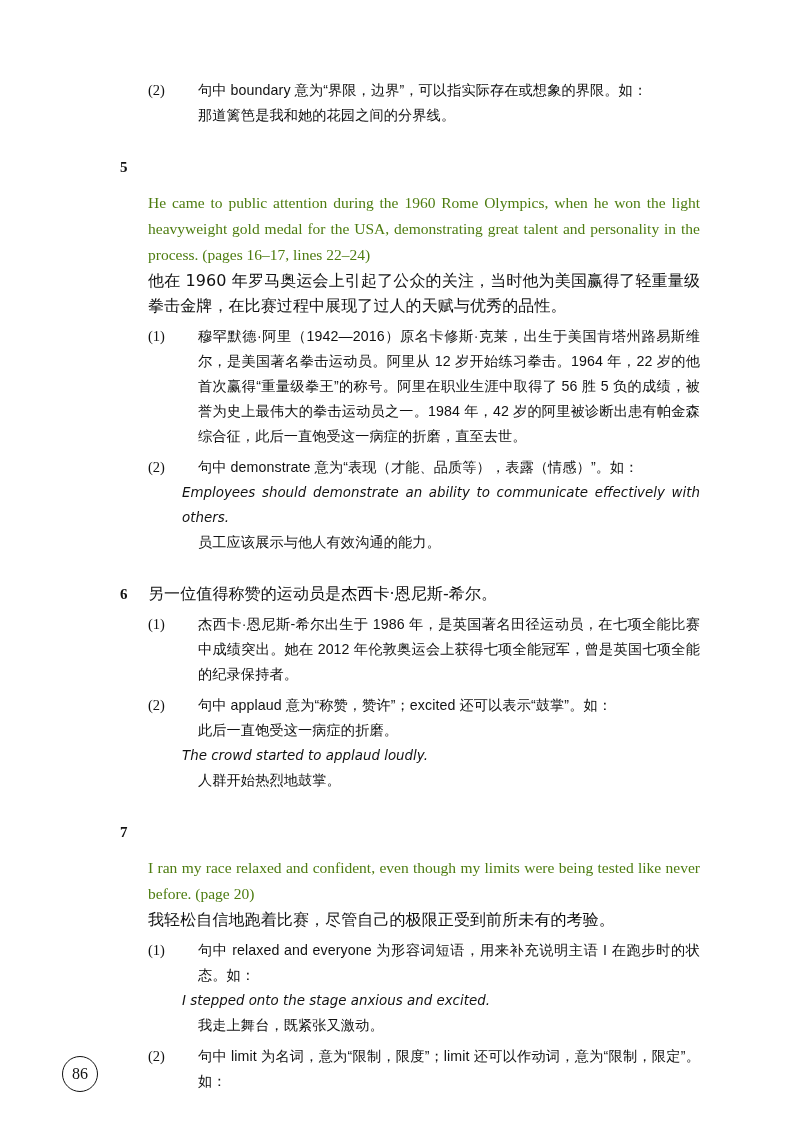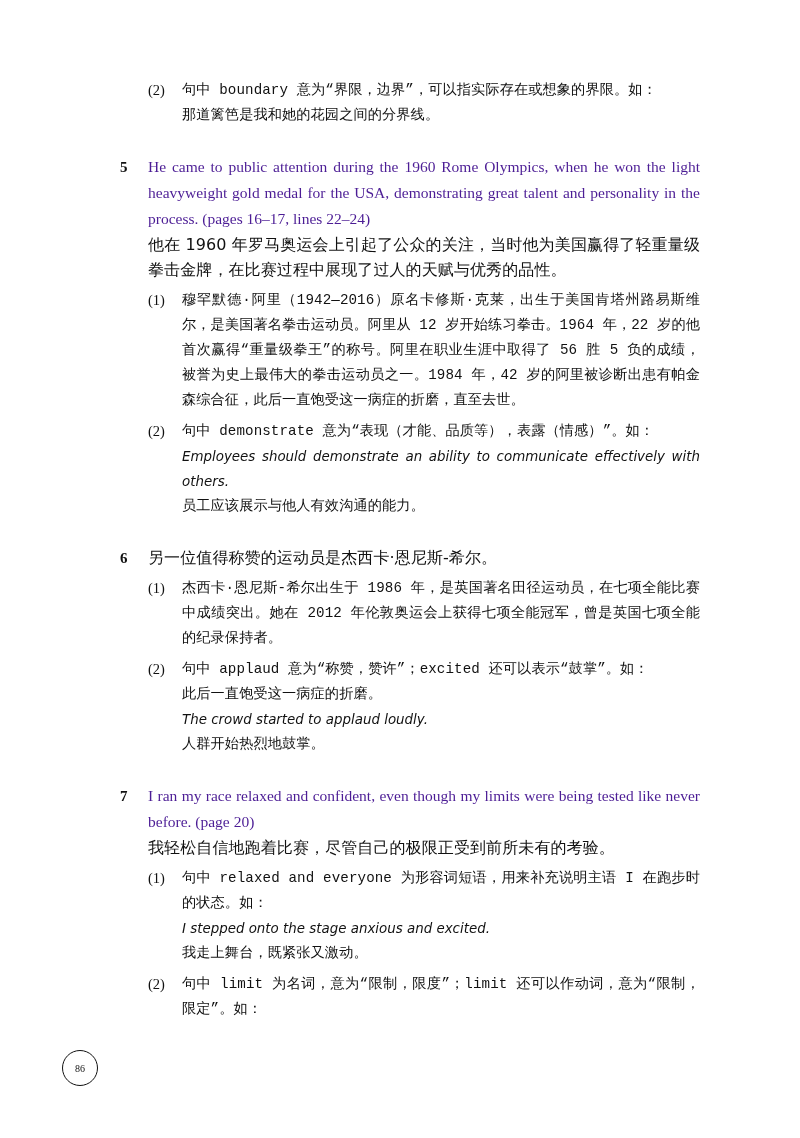--- a/index.html
+++ b/index.html
@@ -35,22 +35,23 @@
     line-height: 26px;
     color: #111;
   }
   .entry-body {
     flex: 1 1 auto;
   }
   .en-head {
     font-family: "Liberation Serif", serif;
     font-size: 15.5px;
     line-height: 26px;
-    color: #4c1d95;
+    color: #4d7c0f;
     text-align: justify;
+    margin-top: 36px;
   }
   .cn-head {
     font-family: "DejaVu Sans", sans-serif;
     font-size: 16px;
     line-height: 25px;
     color: #111;
     text-align: justify;
     letter-spacing: 0.1px;
   }
   .sub {
@@ -62,51 +63,52 @@
     flex: 0 0 34px;
     font-family: "Liberation Serif", serif;
     font-size: 14.5px;
     line-height: 25px;
     color: #111;
   }
   .sub-body {
     flex: 1 1 auto;
   }
   .cn-text {
-    font-family: Liberation Mono, monospace;
+    font-family: Liberation Sans, sans-serif;
     font-size: 14.2px;
     line-height: 25px;
     color: #111;
     text-align: justify;
     letter-spacing: 0.1px;
+    margin-left: 16px;
   }
   .en-example {
     font-family: "DejaVu Sans", sans-serif;
     font-style: italic;
     font-size: 13.4px;
     line-height: 25px;
     color: #111;
     text-align: justify;
   }
   .first-block {
     margin-top: 0;
   }
   .page-number {
     position: absolute;
     left: 62px;
-    bottom: 52px;
+    bottom: 46px;
     width: 34px;
     height: 34px;
     border: 1.2px solid #111;
     border-radius: 50%;
     display: flex;
     align-items: center;
     justify-content: center;
     font-family: "Liberation Serif", serif;
-    font-size: 10px;
+    font-size: 16px;
     color: #111;
   }
 </style>
 </head>
 <body>
 
 <div class="page">
 
   <div class="entry first-block">
     <div class="entry-num"></div>

